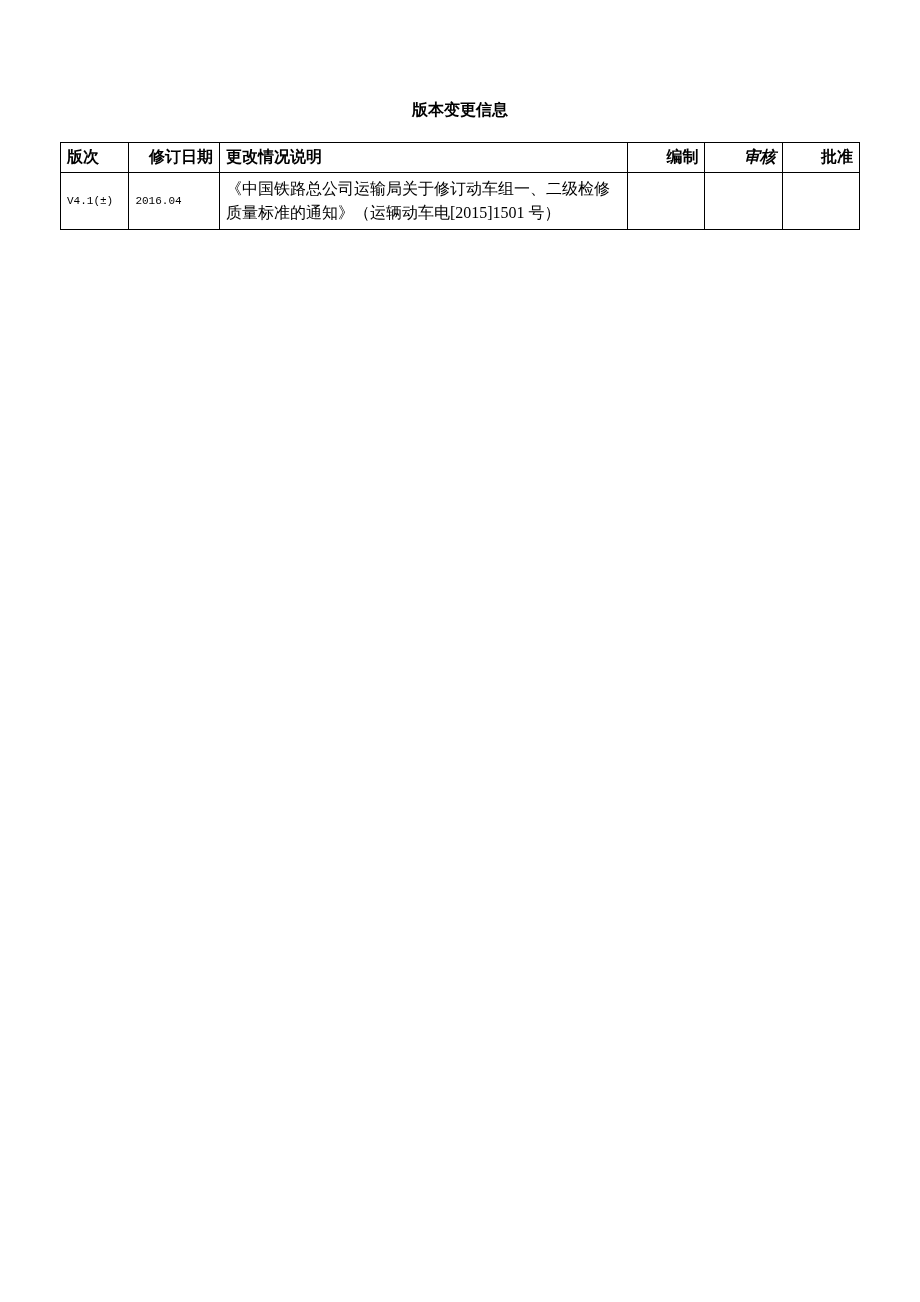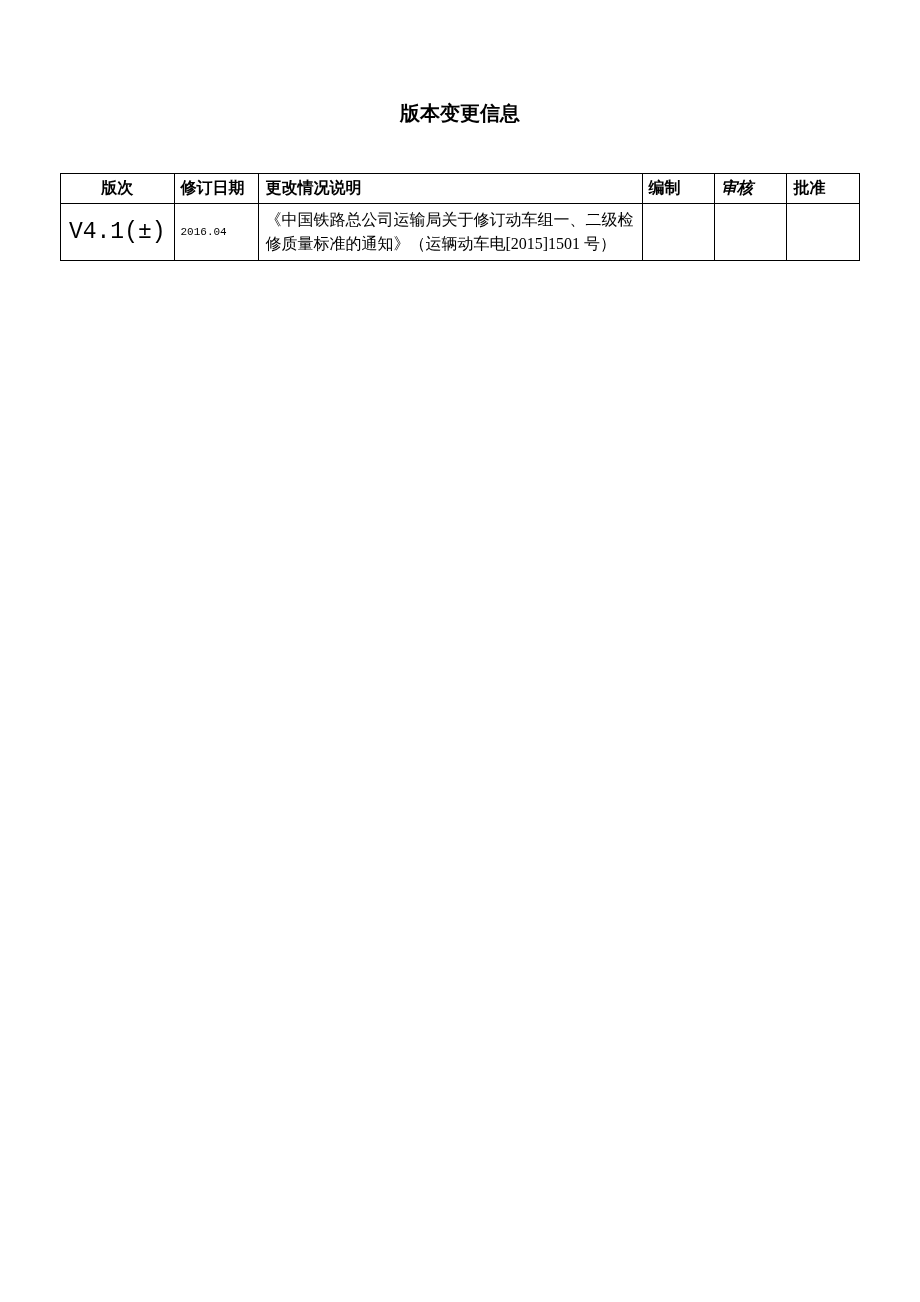--- a/index.html
+++ b/index.html
@@ -9,43 +9,43 @@
     }
     body {
       width: 920px;
       height: 1302px;
       background: #ffffff;
       font-family: "SimSun", "宋体", serif;
       padding: 100px 60px 0 60px;
     }
     .title {
       text-align: center;
-      font-size: 20px;
+      font-size: 16px;
       font-weight: bold;
-      margin-bottom: 46px;
+      margin-bottom: 21px;
       font-family: "SimHei", "黑体", sans-serif;
     }
     table {
       width: 100%;
       border-collapse: collapse;
       font-size: 16px;
     }
     th, td {
       border: 1px solid #000;
       padding: 4px 6px;
       vertical-align: middle;
     }
     th {
       font-weight: bold;
-      text-align: left;
+      text-align: right;
       font-family: "SimHei", "黑体", sans-serif;
     }
     .col-version {
       width: 62px;
-      text-align: center;
+      text-align: left;
       margin-top: 46px;
     }
     .col-date {
       width: 82px;
     }
     .col-desc {
       width: 370px;
       text-align: left;
     }
     .col-compile {
@@ -53,21 +53,21 @@
     }
     .col-review {
       width: 70px;
       font-style: italic;
     }
     .col-approve {
       width: 70px;
     }
     td.col-version {
       font-family: "Courier New", monospace;
-      font-size: 23px;
+      font-size: 11px;
     }
     td.col-date {
       font-family: "Courier New", monospace;
       font-size: 11px;
     }
     td.col-desc {
       line-height: 1.5;
     }
   </style>
 </head>

